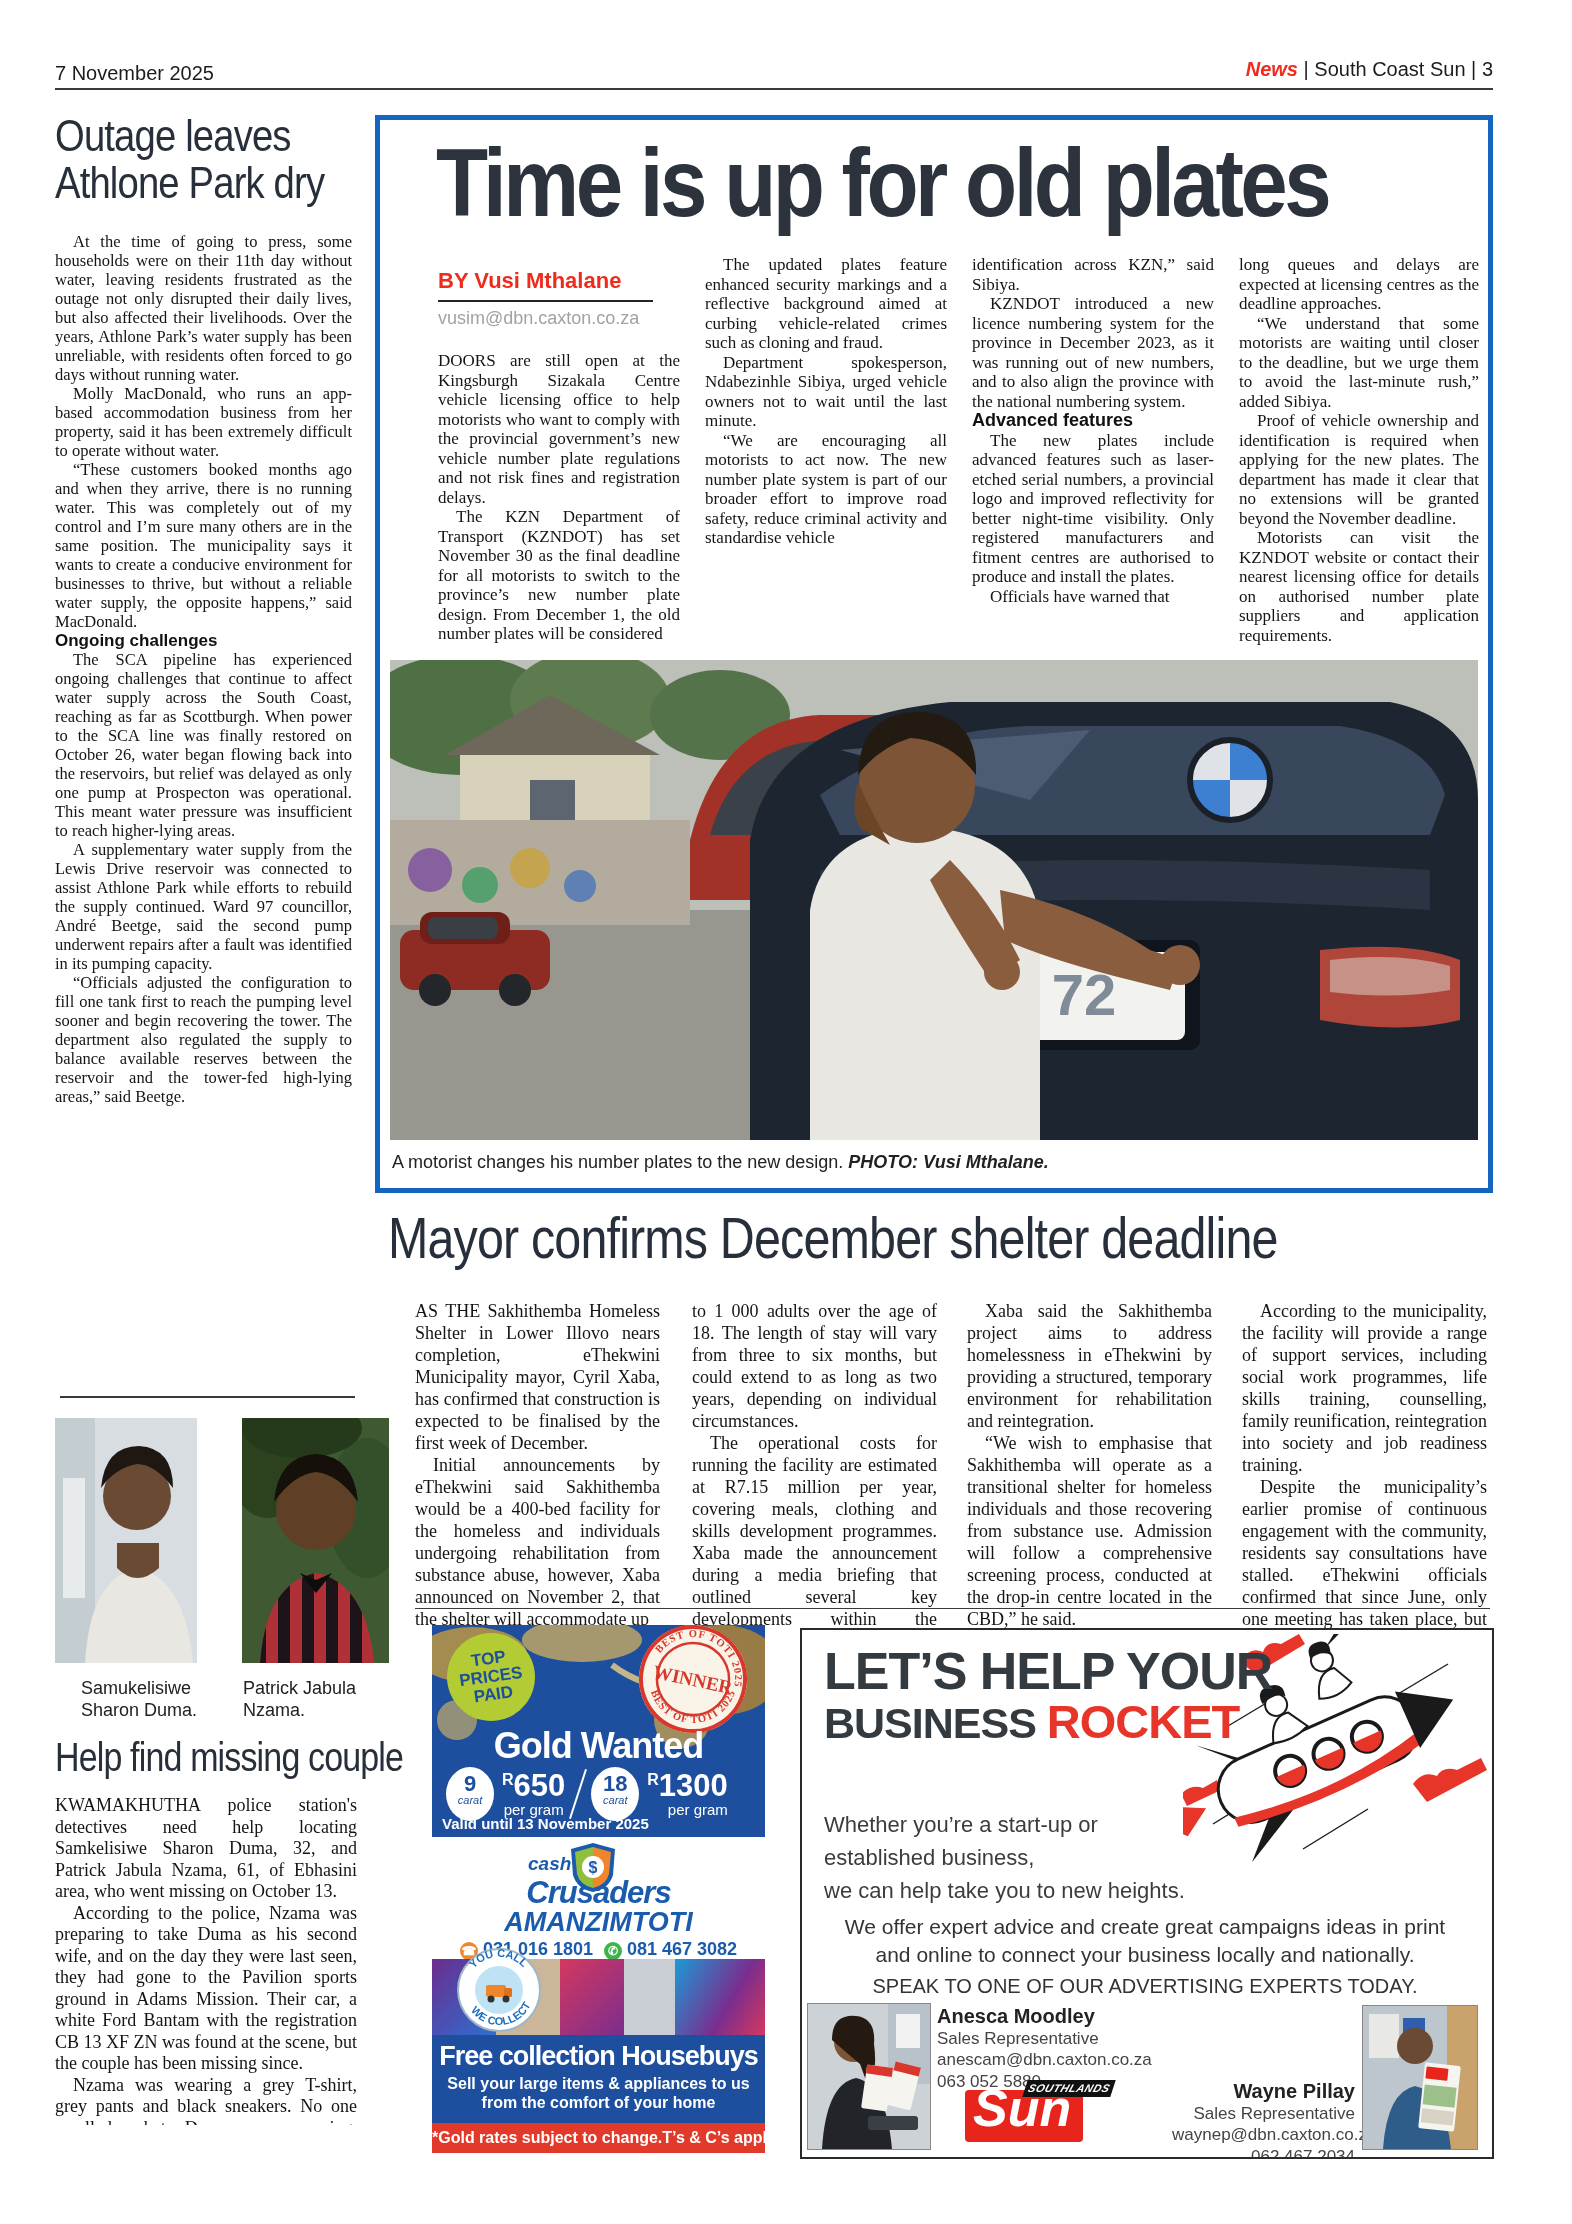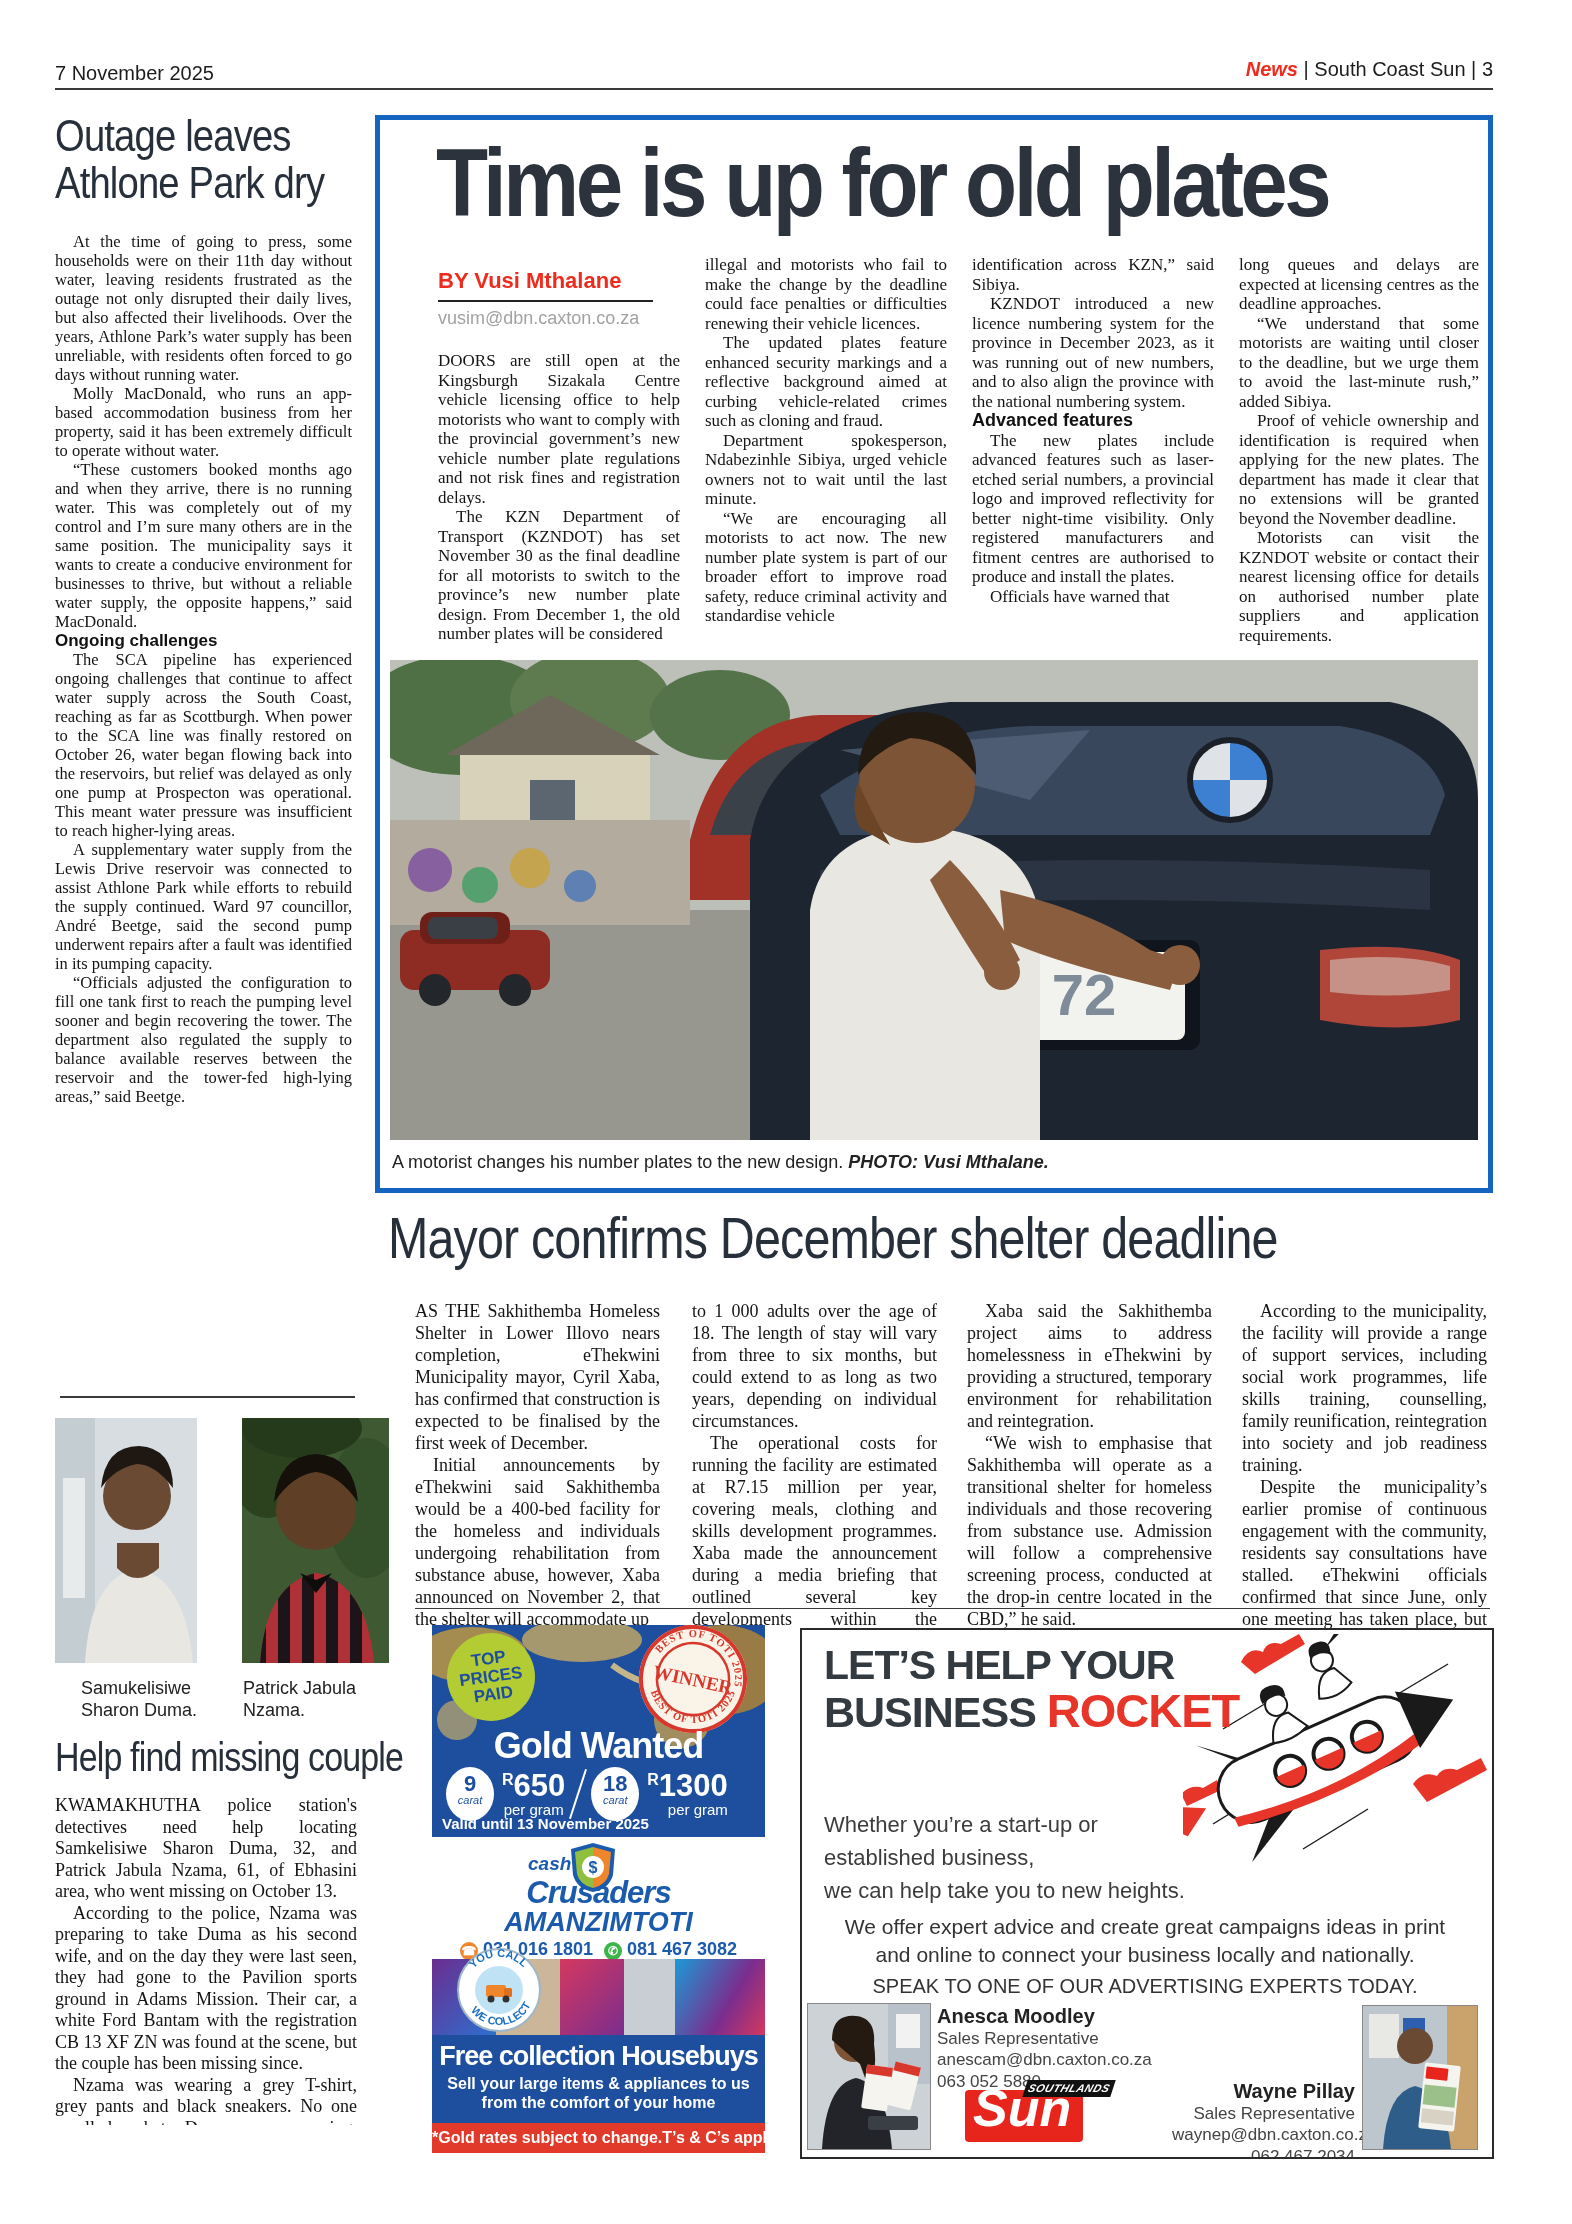--- a/index.html
+++ b/index.html
@@ -76,21 +76,20 @@
       <div class="byline">BY Vusi Mthalane</div>
       <div class="byline-rule"></div>
       <div class="email">vusim@dbn.caxton.co.za</div>
       <div class="serif" style="margin-top:22px;font-size:17px;line-height:19.5px;">
         <p>DOORS are still open at the Kingsburgh Sizakala Centre vehicle licensing office to help motorists who want to comply with the provincial government’s new vehicle number plate regulations and not risk fines and registration delays.</p>
         <p class="ind">The KZN Department of Transport (KZNDOT) has set November 30 as the final deadline for all motorists to switch to the province’s new number plate design. From December 1, the old number plates will be considered</p>
       </div>
     </div>
 
     <div class="abs serif" style="left:325px;top:135px;width:242px;height:408px;font-size:17px;line-height:19.5px;overflow:hidden;">
-      <p>illegal and motorists who fail to make the change by the deadline could face penalties or difficulties renewing their vehicle licences.</p>
       <p class="ind">The updated plates feature enhanced security markings and a reflective background aimed at curbing vehicle-related crimes such as cloning and fraud.</p>
       <p class="ind">Department spokesperson, Ndabezinhle Sibiya, urged vehicle owners not to wait until the last minute.</p>
       <p class="ind">“We are encouraging all motorists to act now. The new number plate system is part of our broader effort to improve road safety, reduce criminal activity and standardise vehicle</p>
     </div>
 
     <div class="abs serif" style="left:592px;top:135px;width:242px;height:408px;font-size:17px;line-height:19.5px;overflow:hidden;">
       <p>identification across KZN,” said Sibiya.</p>
       <p class="ind">KZNDOT introduced a new licence numbering system for the province in December 2023, as it was running out of new numbers, and to also align the province with the national numbering system.</p>
       <p class="subhead" style="font-size:18px;">Advanced features</p>
       <p class="ind">The new plates include advanced features such as laser-etched serial numbers, a provincial logo and improved reflectivity for better night-time visibility. Only registered manufacturers and fitment centres are authorised to produce and install the plates.</p>
@@ -377,21 +376,21 @@
           <path d="M100 86 Q108 60 126 64 L138 84 Q120 92 100 86 Z" fill="#fff" stroke="#1a1a1a" stroke-width="2"></path>
           <circle cx="178" cy="30" r="11" fill="#fff" stroke="#1a1a1a" stroke-width="2"></circle>
           <path d="M168 24 Q168 8 184 12 Q194 16 188 28 Q180 20 168 24 Z" fill="#1a1a1a"></path>
           <path d="M160 64 Q168 38 186 42 L196 62 Q178 72 160 64 Z" fill="#fff" stroke="#1a1a1a" stroke-width="2"></path>
           <path d="M186 20 L212 2 L216 8 Z" fill="#1a1a1a"></path>
         </g>
       </g>
     </svg>
 
     <div class="abs" style="left:22px;top:14px;">
-      <div class="biz-h" style="font-size:41px;">LET’S HELP YOUR</div>
+      <div class="biz-h" style="font-size:52px;">LET’S HELP YOUR</div>
       <div class="biz-h" style="font-size:43px;">
         <span>BUSINESS </span><span class="red" style="font-size:47px;">ROCKET</span>
       </div>
     </div>
 
     <div class="abs" style="left:22px;top:178px;font-size:22px;color:#3c3c3c;line-height:1.5;">
       <div>Whether you’re a start-up or</div>
       <div>established business,</div>
       <div>we can help take you to new heights.</div>
     </div>

